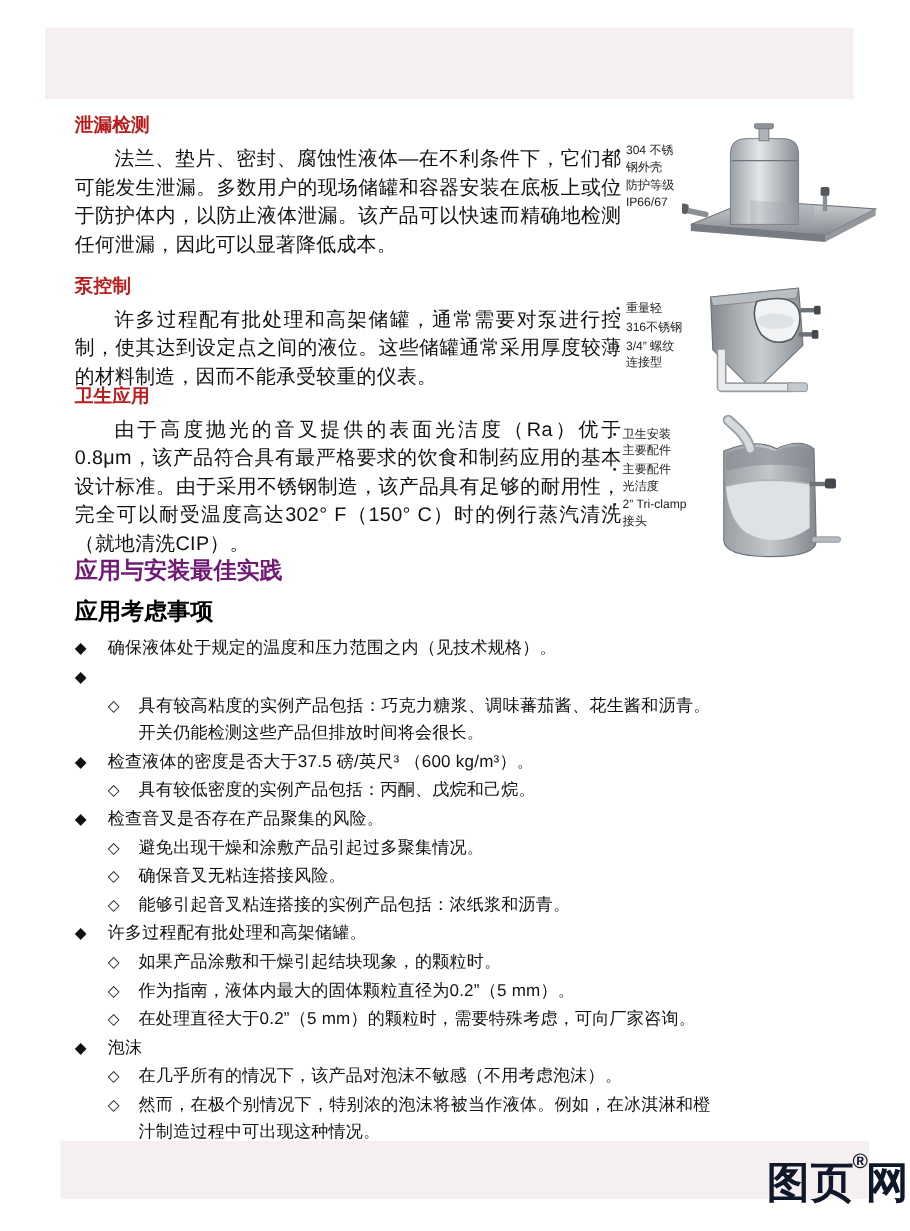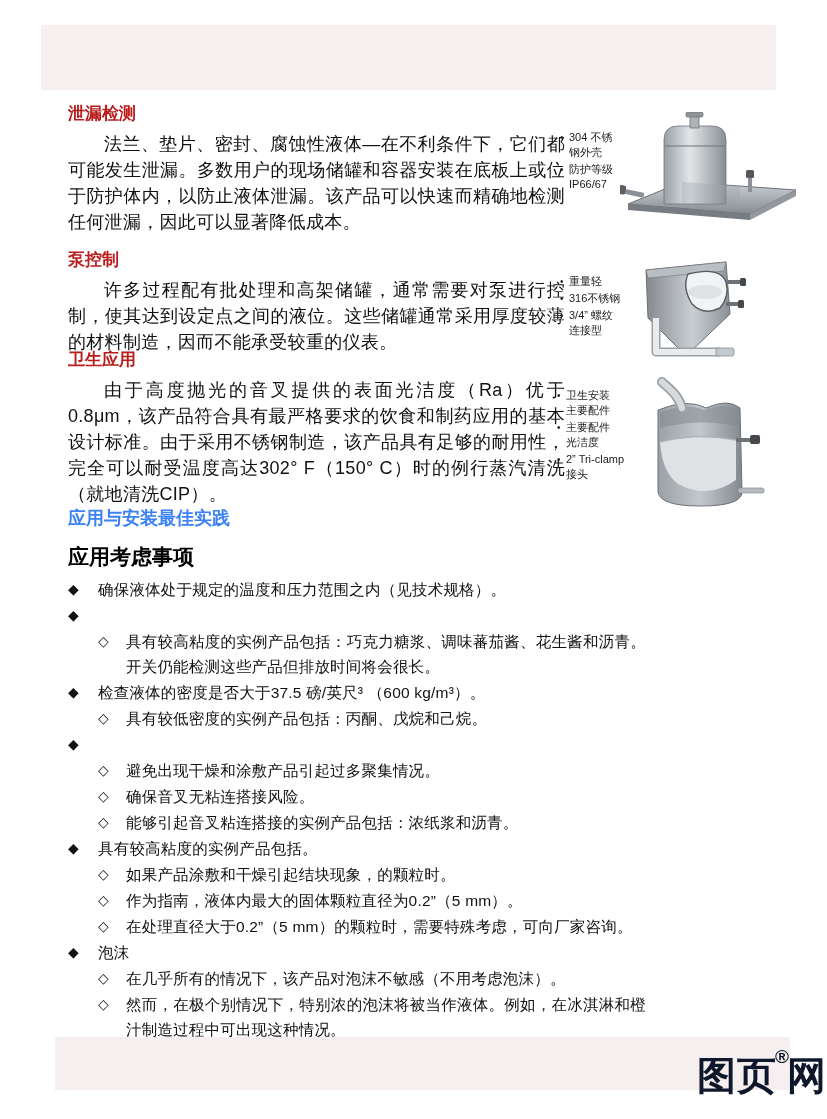--- a/index.html
+++ b/index.html
@@ -44,22 +44,22 @@
   .note-text{white-space:pre-line;}
 
   .illus{position:absolute;}
   .illus1{left:620px;top:112px;}
   .illus2{left:632px;top:256px;}
   .illus3{left:638px;top:376px;}
 
   .bp{position:absolute;left:68px;top:503px;width:648px;}
   .bp h2{
     margin:0;
-    font-size:18px;line-height:30px;
-    font-weight:bold;color:#3b82f6;font-family:Liberation Serif, serif;
+    font-size:21px;line-height:30px;
+    font-weight:bold;color:#701a75;font-family:Liberation Serif, serif;
   }
   .bp h3{
     margin:12px 0 0 0;
     font-size:21px;line-height:24px;
     font-weight:bold;color:#000;
   }
   .bp ul{
     list-style:none;
     margin:8px 0 0 0;padding:0;
   }
@@ -241,36 +241,37 @@
       <li class="l1">
           <span class="marker">◆</span>
           <span class="txt">检查液体的密度是否大于37.5 磅/英尺³ （600 kg/m³）。</span>
         </li>
       <li class="l2">
           <span class="marker">◇</span>
           <span class="txt">具有较低密度的实例产品包括：丙酮、戊烷和己烷。</span>
         </li>
       <li class="l1">
           <span class="marker">◆</span>
+          <span class="txt">检查音叉是否存在产品聚集的风险。</span>
         </li>
       <li class="l2">
           <span class="marker">◇</span>
           <span class="txt">避免出现干燥和涂敷产品引起过多聚集情况。</span>
         </li>
       <li class="l2">
           <span class="marker">◇</span>
           <span class="txt">确保音叉无粘连搭接风险。</span>
         </li>
       <li class="l2">
           <span class="marker">◇</span>
           <span class="txt">能够引起音叉粘连搭接的实例产品包括：浓纸浆和沥青。</span>
         </li>
       <li class="l1">
           <span class="marker">◆</span>
-          <span class="txt">具有较高粘度的实例产品包括。</span>
+          <span class="txt">许多过程配有批处理和高架储罐。</span>
         </li>
       <li class="l2">
           <span class="marker">◇</span>
           <span class="txt">如果产品涂敷和干燥引起结块现象，的颗粒时。</span>
         </li>
       <li class="l2">
           <span class="marker">◇</span>
           <span class="txt">作为指南，液体内最大的固体颗粒直径为0.2”（5 mm）。</span>
         </li>
       <li class="l2">

